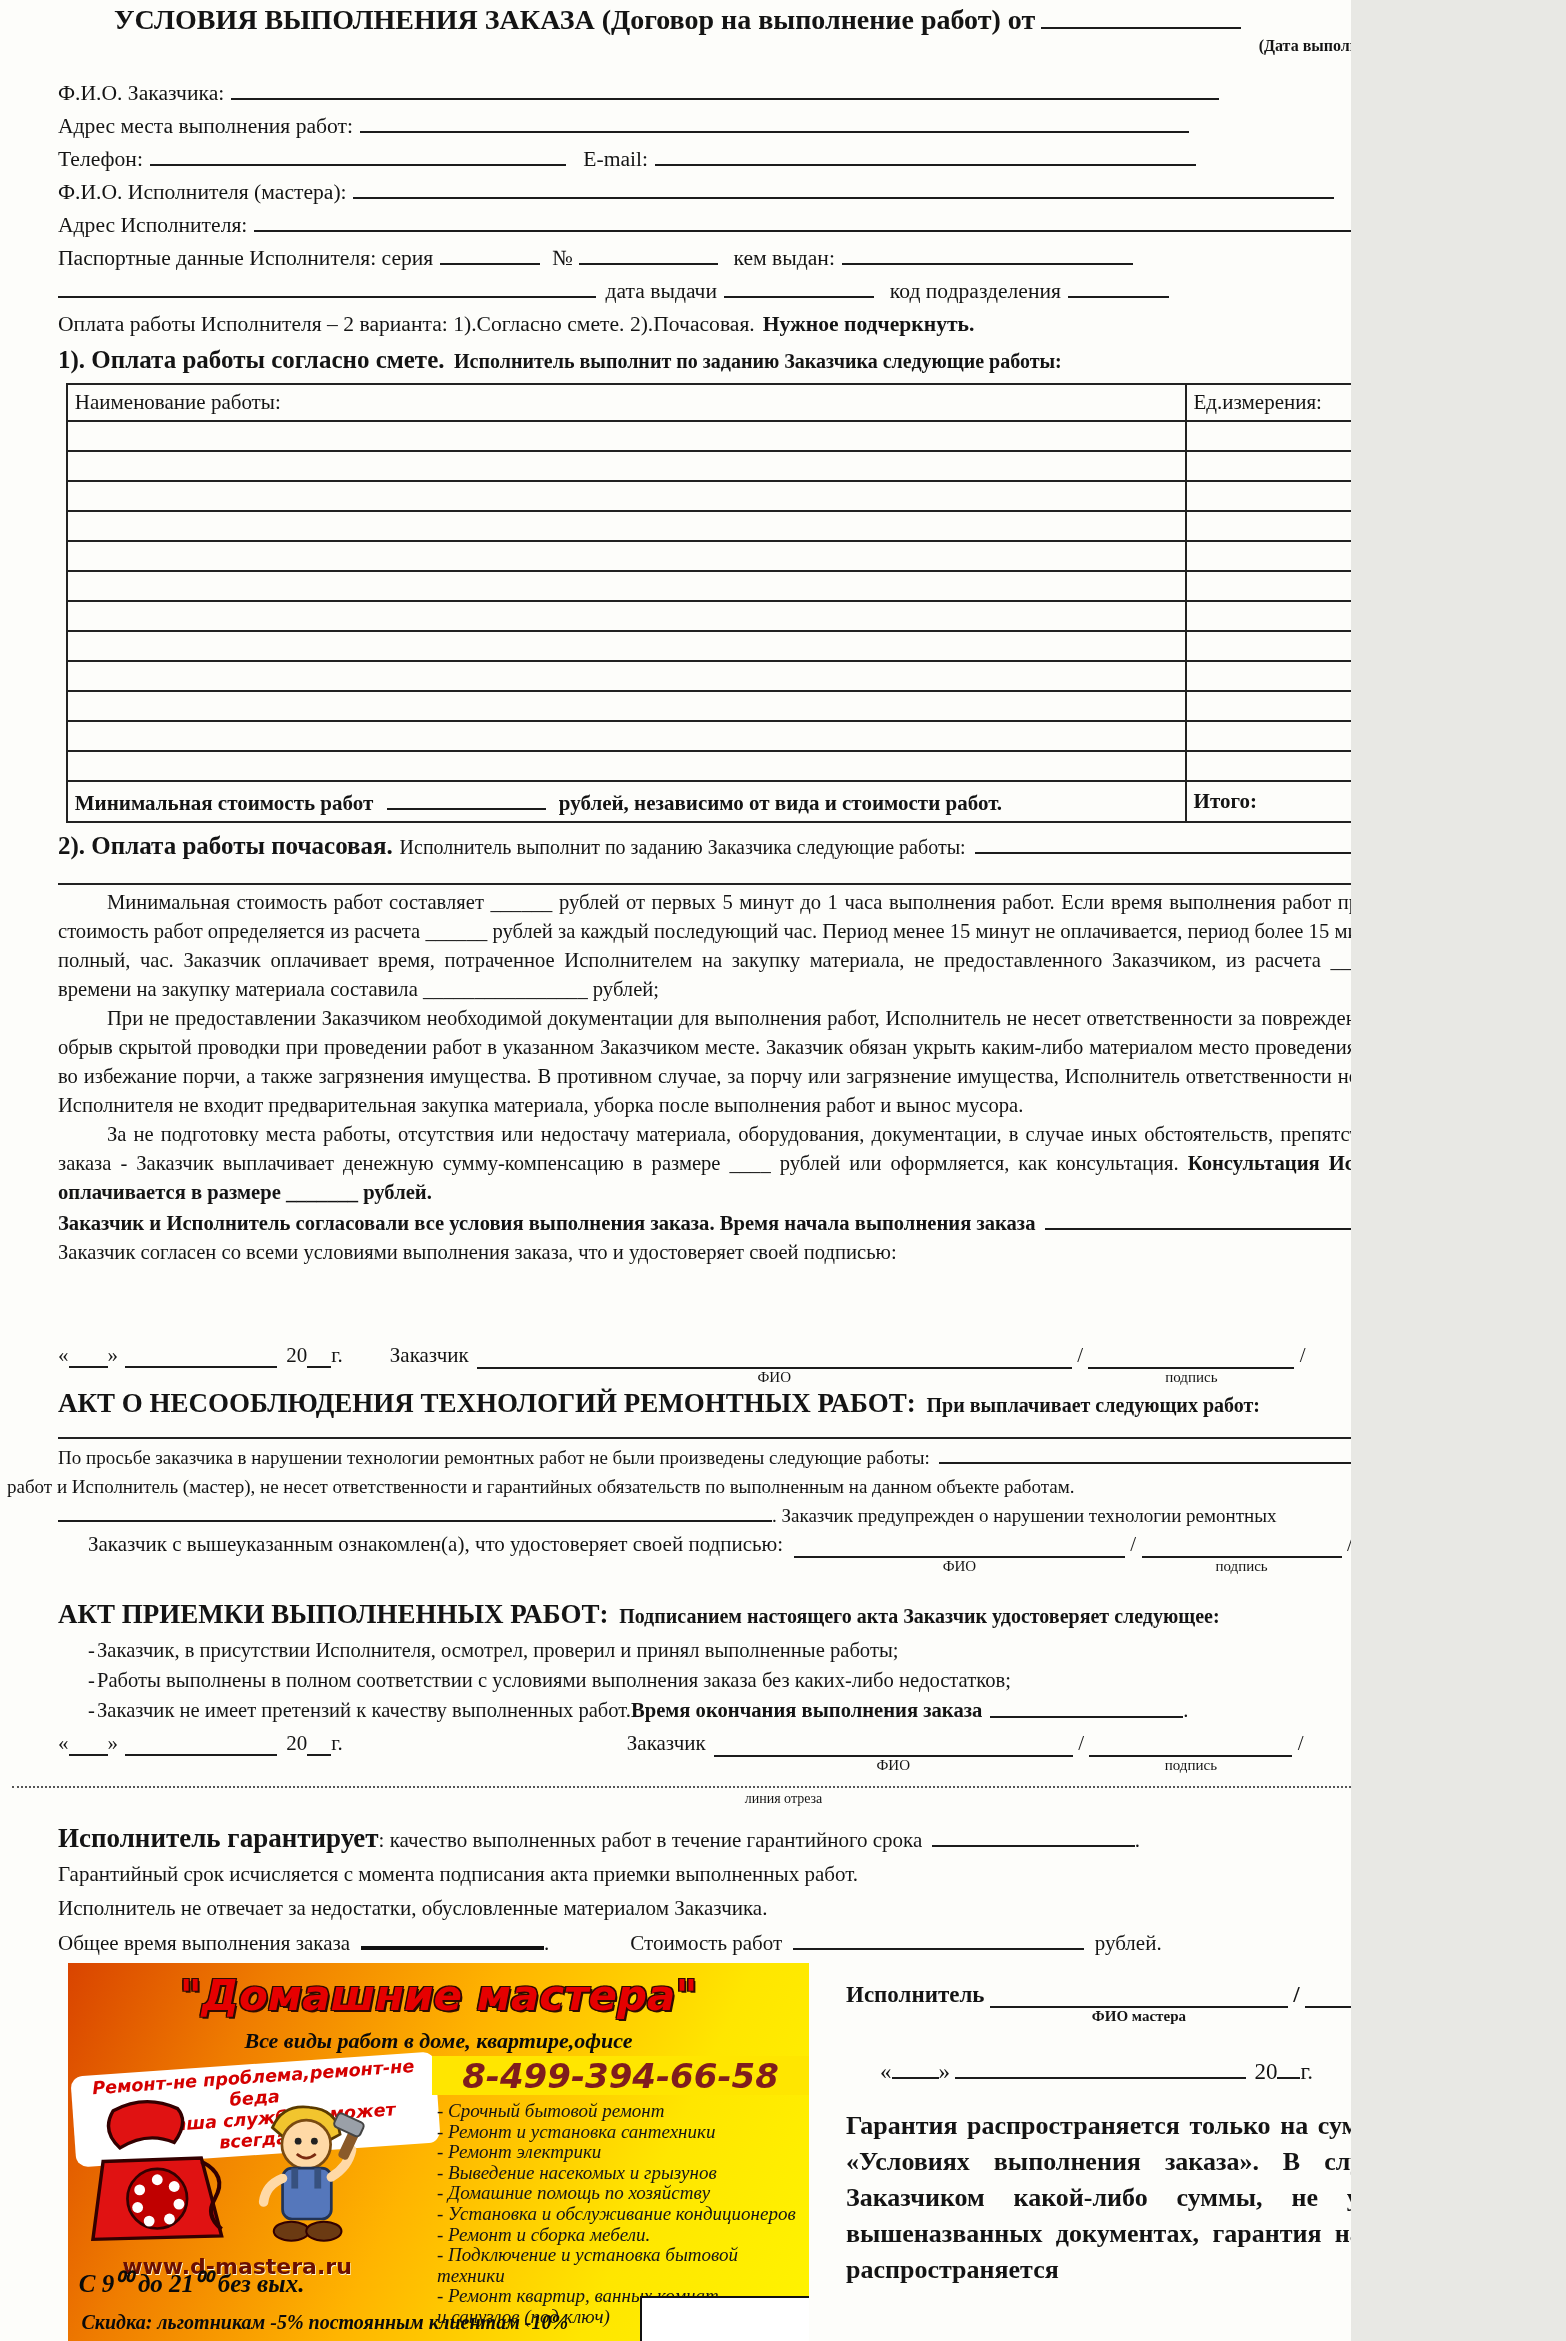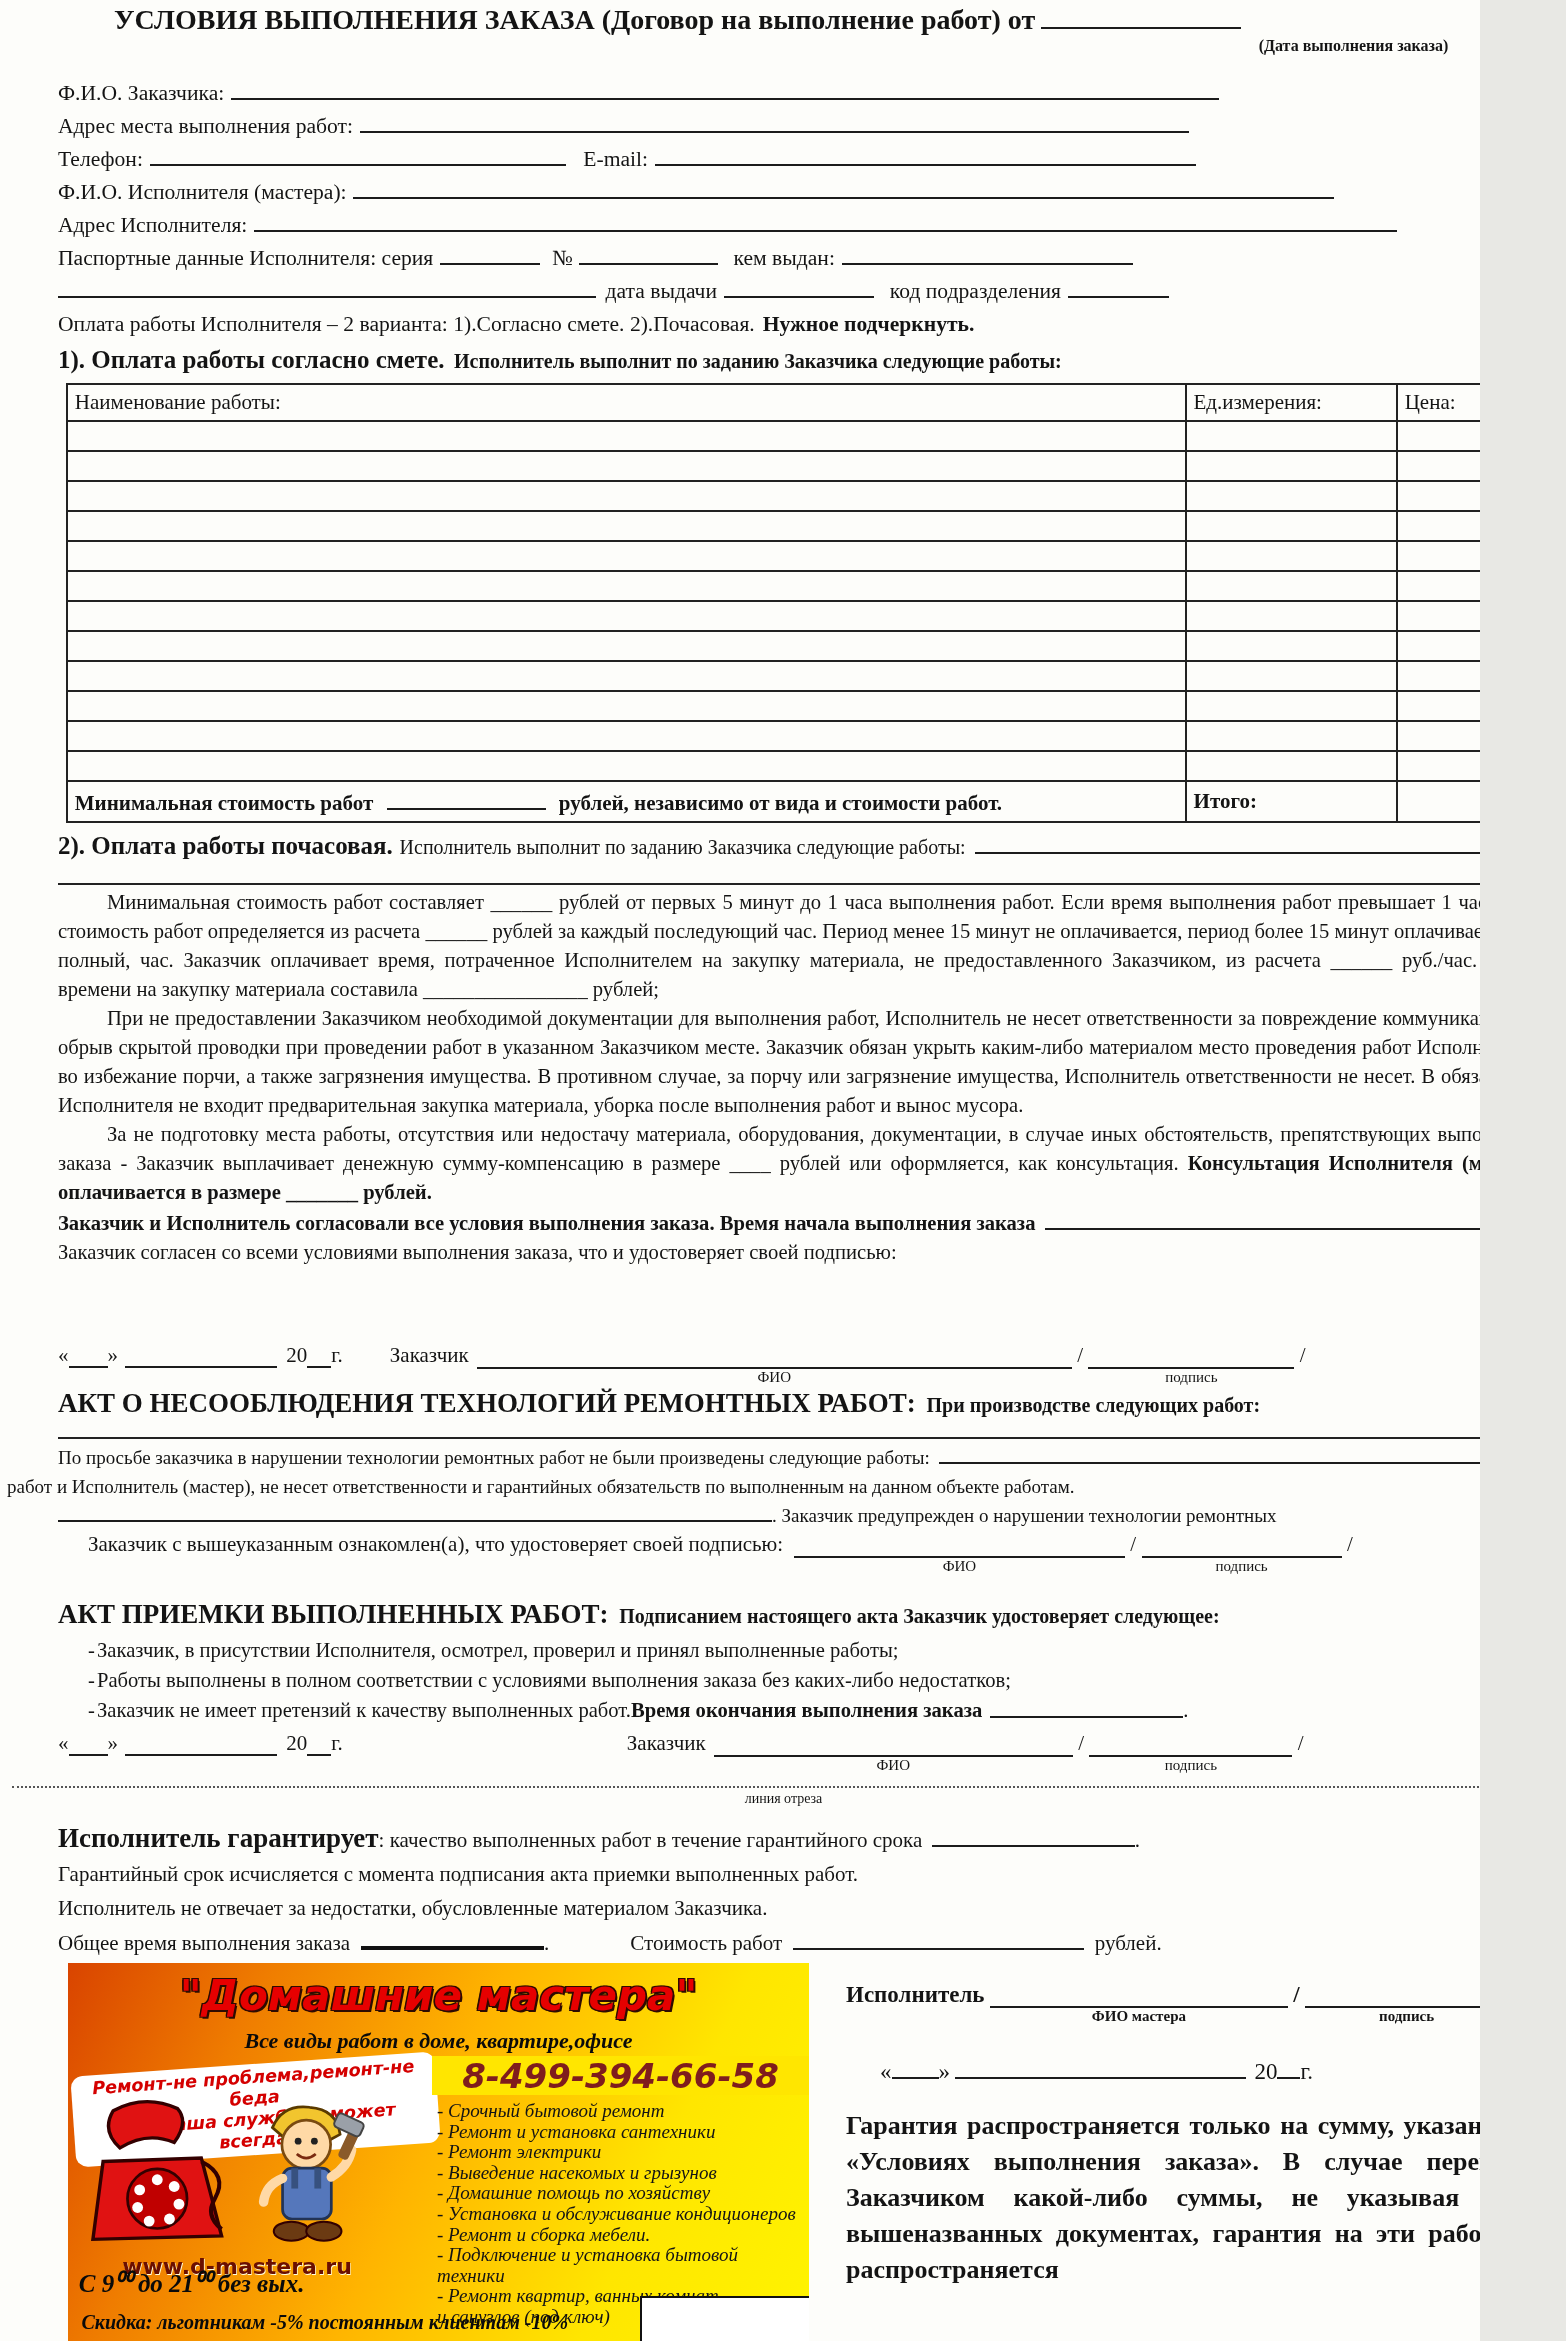--- a/index.html
+++ b/index.html
@@ -1,16 +1,16 @@
 <!DOCTYPE html>
 <html lang="ru" style="font-size:10.8px"><head>
 <meta charset="utf-8">
 <style>
   html,body{margin:0;padding:0;background:#e8e8e4;}
-  .page{position:relative;width:1480px;height:2342px;background:#fdfdfa;overflow:hidden;
+  .page{position:relative;width:1351px;height:2342px;background:#fdfdfa;overflow:hidden;
         font-family:"Liberation Serif",serif;color:#141414;}
   .abs{position:absolute;}
   .b{font-weight:bold;}
   .bl{display:inline-block;border-bottom:2px solid #1c1c1c;height:1.02em;}
   .bl-heavy{display:inline-block;border-bottom:4px solid #111;height:1.02em;}
   
   #fields{top:76px;left:58px;width:1492px;font-size:21.6px;}
   .frow{display:flex;align-items:baseline;height:33px;white-space:nowrap;}
   .frow .lbl{margin-right:6.8px;}
   
@@ -264,21 +264,21 @@
     <span class="lline" style="width:206px;">
       <span class="ln"></span>
       <span class="cap">подпись</span>
     </span>
     <span class="slash">/</span>
   </div>
 
   <div class="abs" style="top:1388px;left:58px;width:1492px;">
     <div style="white-space:nowrap;">
       <span class="act-title">АКТ  О НЕСООБЛЮДЕНИЯ ТЕХНОЛОГИЙ РЕМОНТНЫХ РАБОТ:</span>
-      <span class="act-sub">При производстве следующих работ:</span>
+      <span class="act-sub">При выплачивает следующих работ:</span>
     </div>
     <div class="rule" style="margin-top:17.6px;"></div>
     <div class="tline fline" style="margin-top:4px;">
       <span>По просьбе заказчика  в нарушении технологии ремонтных работ не были произведены следующие работы:</span>
       <span class="bl" style="flex:1;margin-left:9.5px;"></span>
     </div>
     <div class="tline outdent">работ и  Исполнитель (мастер), не несет ответственности и  гарантийных обязательств по выполненным на данном объекте работам.</div>
     <div class="tline fline">
       <span class="bl" style="width:714px;"></span>
       <span>. Заказчик предупрежден о нарушении технологии ремонтных</span>

